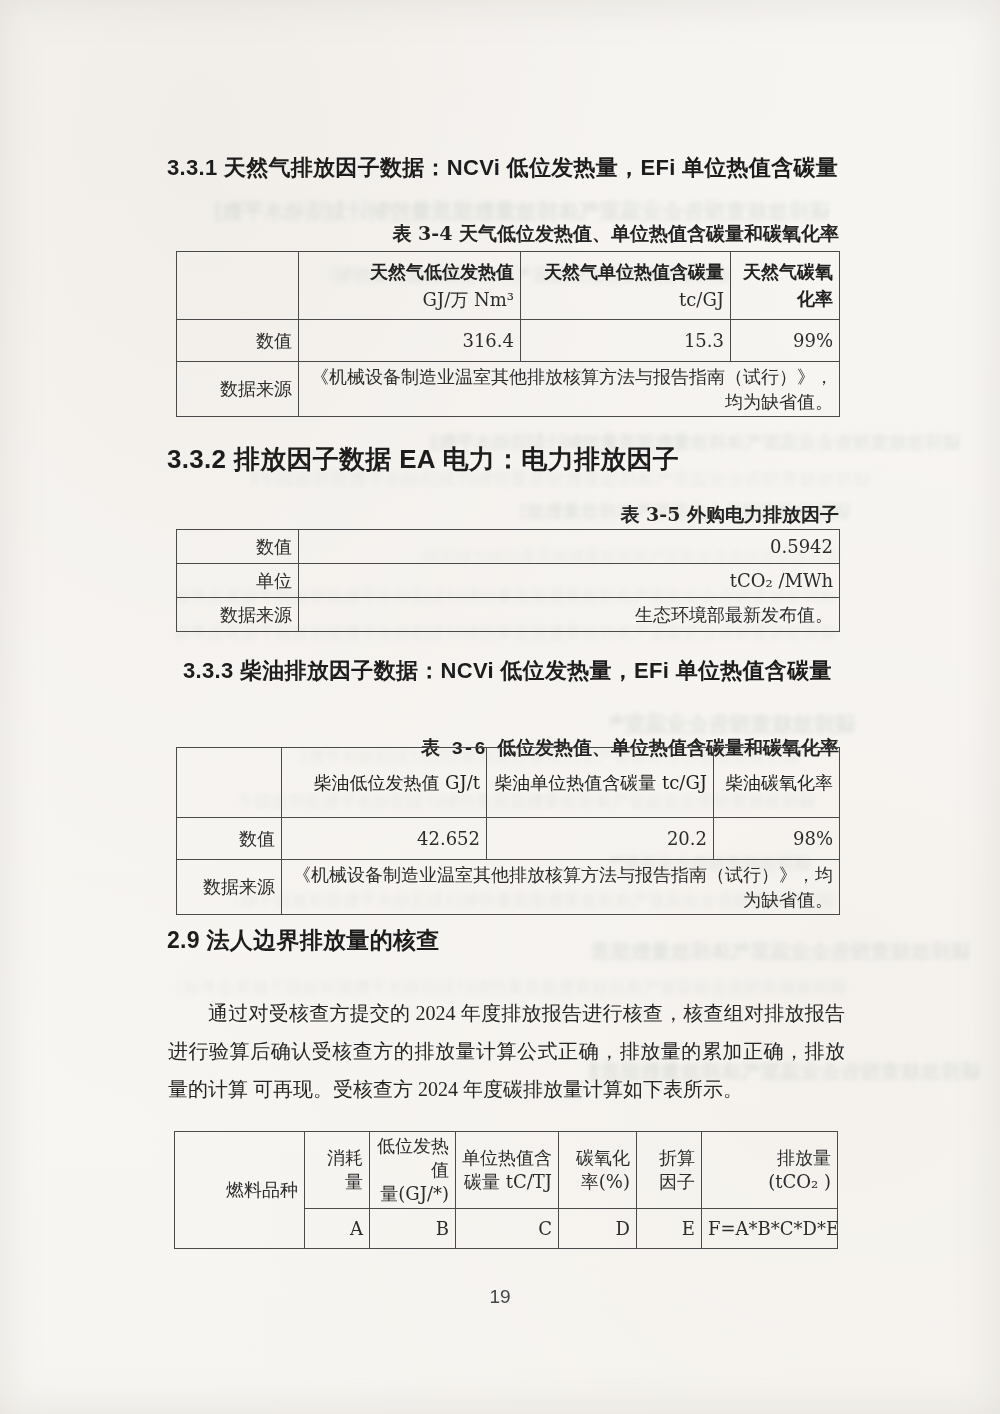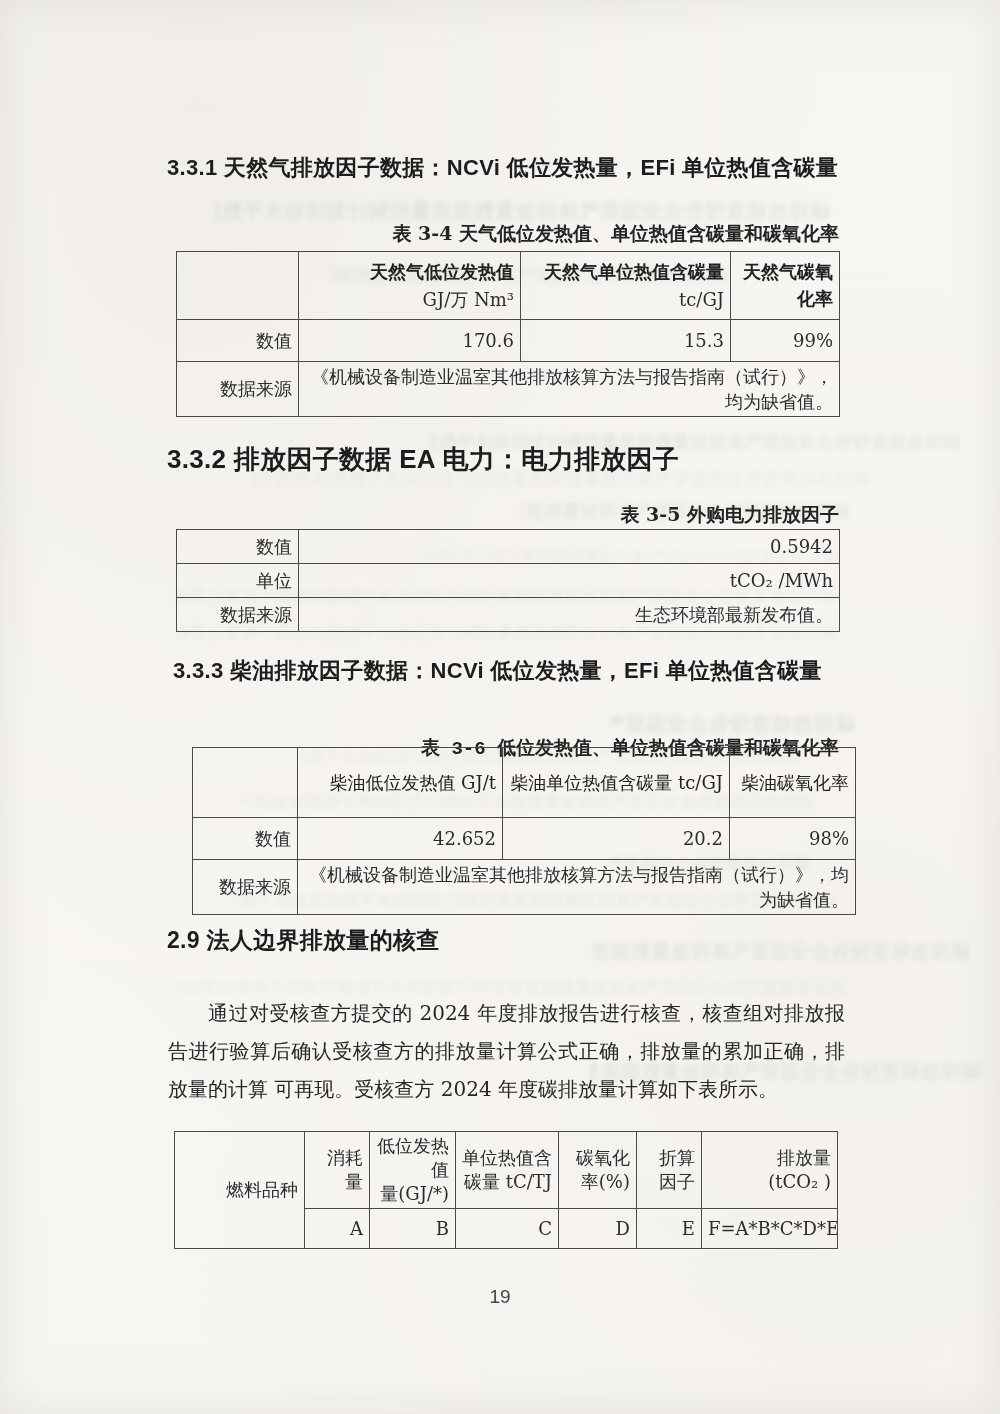--- a/index.html
+++ b/index.html
@@ -122,21 +122,21 @@
         <th>
           <div class="thn">天然气单位热值含碳量</div>
           <div class="thu">tc/GJ</div>
         </th>
         <th>
           <div class="thn">天然气碳氧化率</div>
         </th>
       </tr>
       <tr style="height:42px">
         <td>数值</td>
-        <td>170.6</td>
+        <td>316.4</td>
         <td>15.3</td>
         <td>99%</td>
       </tr>
       <tr style="height:52px">
         <td>数据来源</td>
         <td colspan="3" class="src-cell">《机械设备制造业温室其他排放核算方法与报告指南（试行）》，均为缺省值。</td>
       </tr>
     </tbody>
   </table>
 
@@ -158,25 +158,25 @@
         <td>单位</td>
         <td>tCO₂ /MWh</td>
       </tr>
       <tr style="height:34px">
         <td>数据来源</td>
         <td>生态环境部最新发布值。</td>
       </tr>
     </tbody>
   </table>
 
-  <div class="h-sec" style="top:656px;left:173px;font-size:22px;">3.3.3 柴油排放因子数据：NCVi 低位发热量，EFi 单位热值含碳量</div>
+  <div class="h-sec" style="top:656px;left:183px;font-size:22px;">3.3.3 柴油排放因子数据：NCVi 低位发热量，EFi 单位热值含碳量</div>
 
   <div class="caption" style="top:735px;left:176px;width:663px;font-family:Liberation Mono, monospace;">表 3-6 低位发热值、单位热值含碳量和碳氧化率</div>
 
-  <table class="doc-table" style="top:747px;left:192px;width:663px;">
+  <table class="doc-table" style="top:747px;left:176px;width:663px;">
     <colgroup>
         <col style="width:105px">
         <col style="width:205px">
         <col style="width:227px">
         <col style="width:126px">
       </colgroup>
     <tbody>
       <tr style="height:70px">
         <th></th>
         <th class="kai-bold">柴油低位发热值 GJ/t</th>
@@ -191,21 +191,21 @@
       </tr>
       <tr style="height:52px">
         <td>数据来源</td>
         <td colspan="3" class="src-cell">《机械设备制造业温室其他排放核算方法与报告指南（试行）》，均为缺省值。</td>
       </tr>
     </tbody>
   </table>
 
   <div class="h-sec" style="top:925px;left:167px;font-size:23px;">2.9 法人边界排放量的核查</div>
 
-  <div class="para" style="top:994px;left:168px;width:677px;">通过对受核查方提交的 2024 年度排放报告进行核查，核查组对排放报告进行验算后确认受核查方的排放量计算公式正确，排放量的累加正确，排放量的计算 可再现。受核查方 2024 年度碳排放量计算如下表所示。</div>
+  <div class="para" style="top:994px;left:168px;width:677px;font-family:Liberation Serif, serif;">通过对受核查方提交的 2024 年度排放报告进行核查，核查组对排放报告进行验算后确认受核查方的排放量计算公式正确，排放量的累加正确，排放量的计算 可再现。受核查方 2024 年度碳排放量计算如下表所示。</div>
 
 
   <table class="doc-table" style="top:1131px;left:174px;width:663px;">
     <colgroup>
       <col style="width:130px">
         <col style="width:65px">
         <col style="width:86px">
       <col style="width:103px">
         <col style="width:78px">
         <col style="width:65px">

